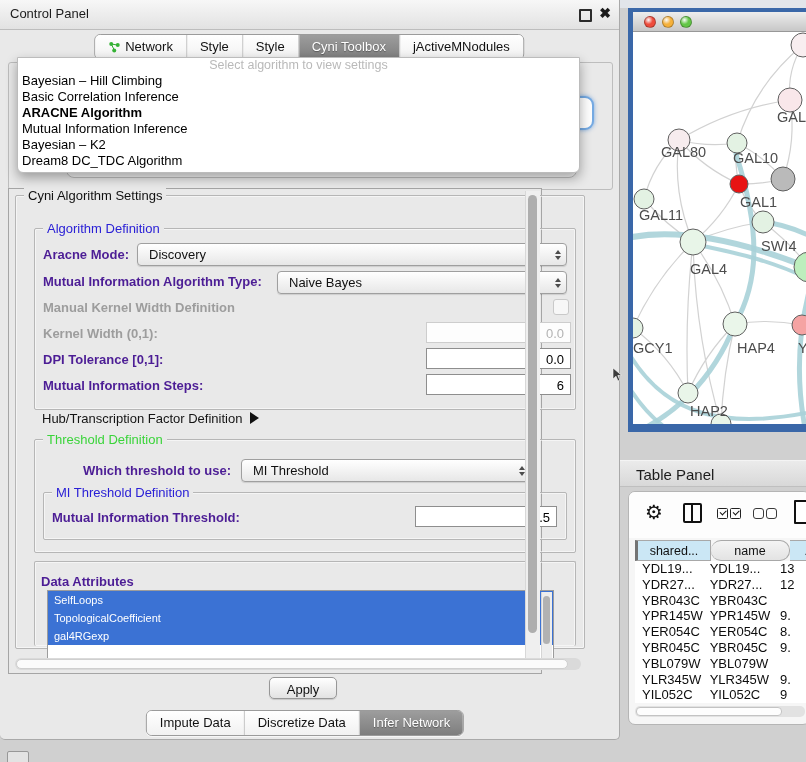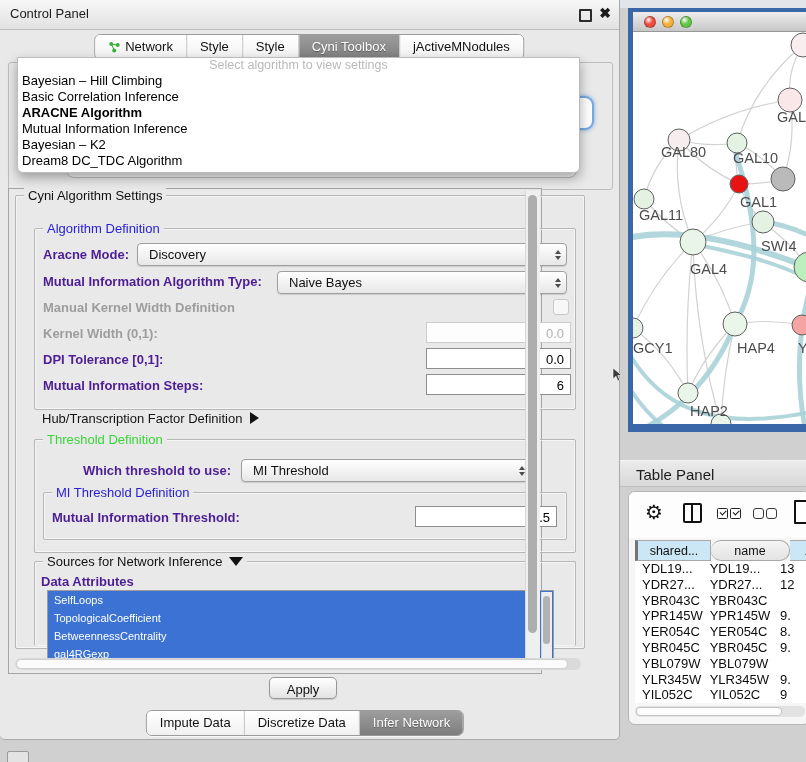--- a/index.html
+++ b/index.html
@@ -222,29 +222,24 @@
           </div>
 
           <div class="group" style="left:8px;top:52px;width:522px;height:46px;">
             <span class="gtitle t-blue">MI Threshold Definition</span>
             <span class="lbl" style="left:8px;top:17px;">Mutual Information Threshold:</span>
             <div class="field" style="left:371px;top:13px;width:142px;">0.5</div>
           </div>
         </div>
 
         <div class="group" style="left:18px;top:365px;width:540px;height:84px;border-bottom:none;">
-          <span class="gtitle" style="display:flex;align-items:center;">
-            <span>Sources for Network Inference</span>
-              <span class="tri-down"></span>
-          </span>
           <span class="lbl" style="left:6px;top:12px;">Data Attributes</span>
           <div class="attr-list" id="attrList" style="left:12px;top:28px;width:505px;height:74px;">
             <div class="attr-item">SelfLoops</div>
               <div class="attr-item">TopologicalCoefficient</div>
-              <div class="attr-item">BetweennessCentrality</div>
               <div class="attr-item">gal4RGexp</div>
               <div class="list-vscroll">
                 <div class="thumb"></div>
               </div>
           </div>
         </div>
       </div>
 
       <div class="pane-vscroll">
           <div class="thumb"></div>

